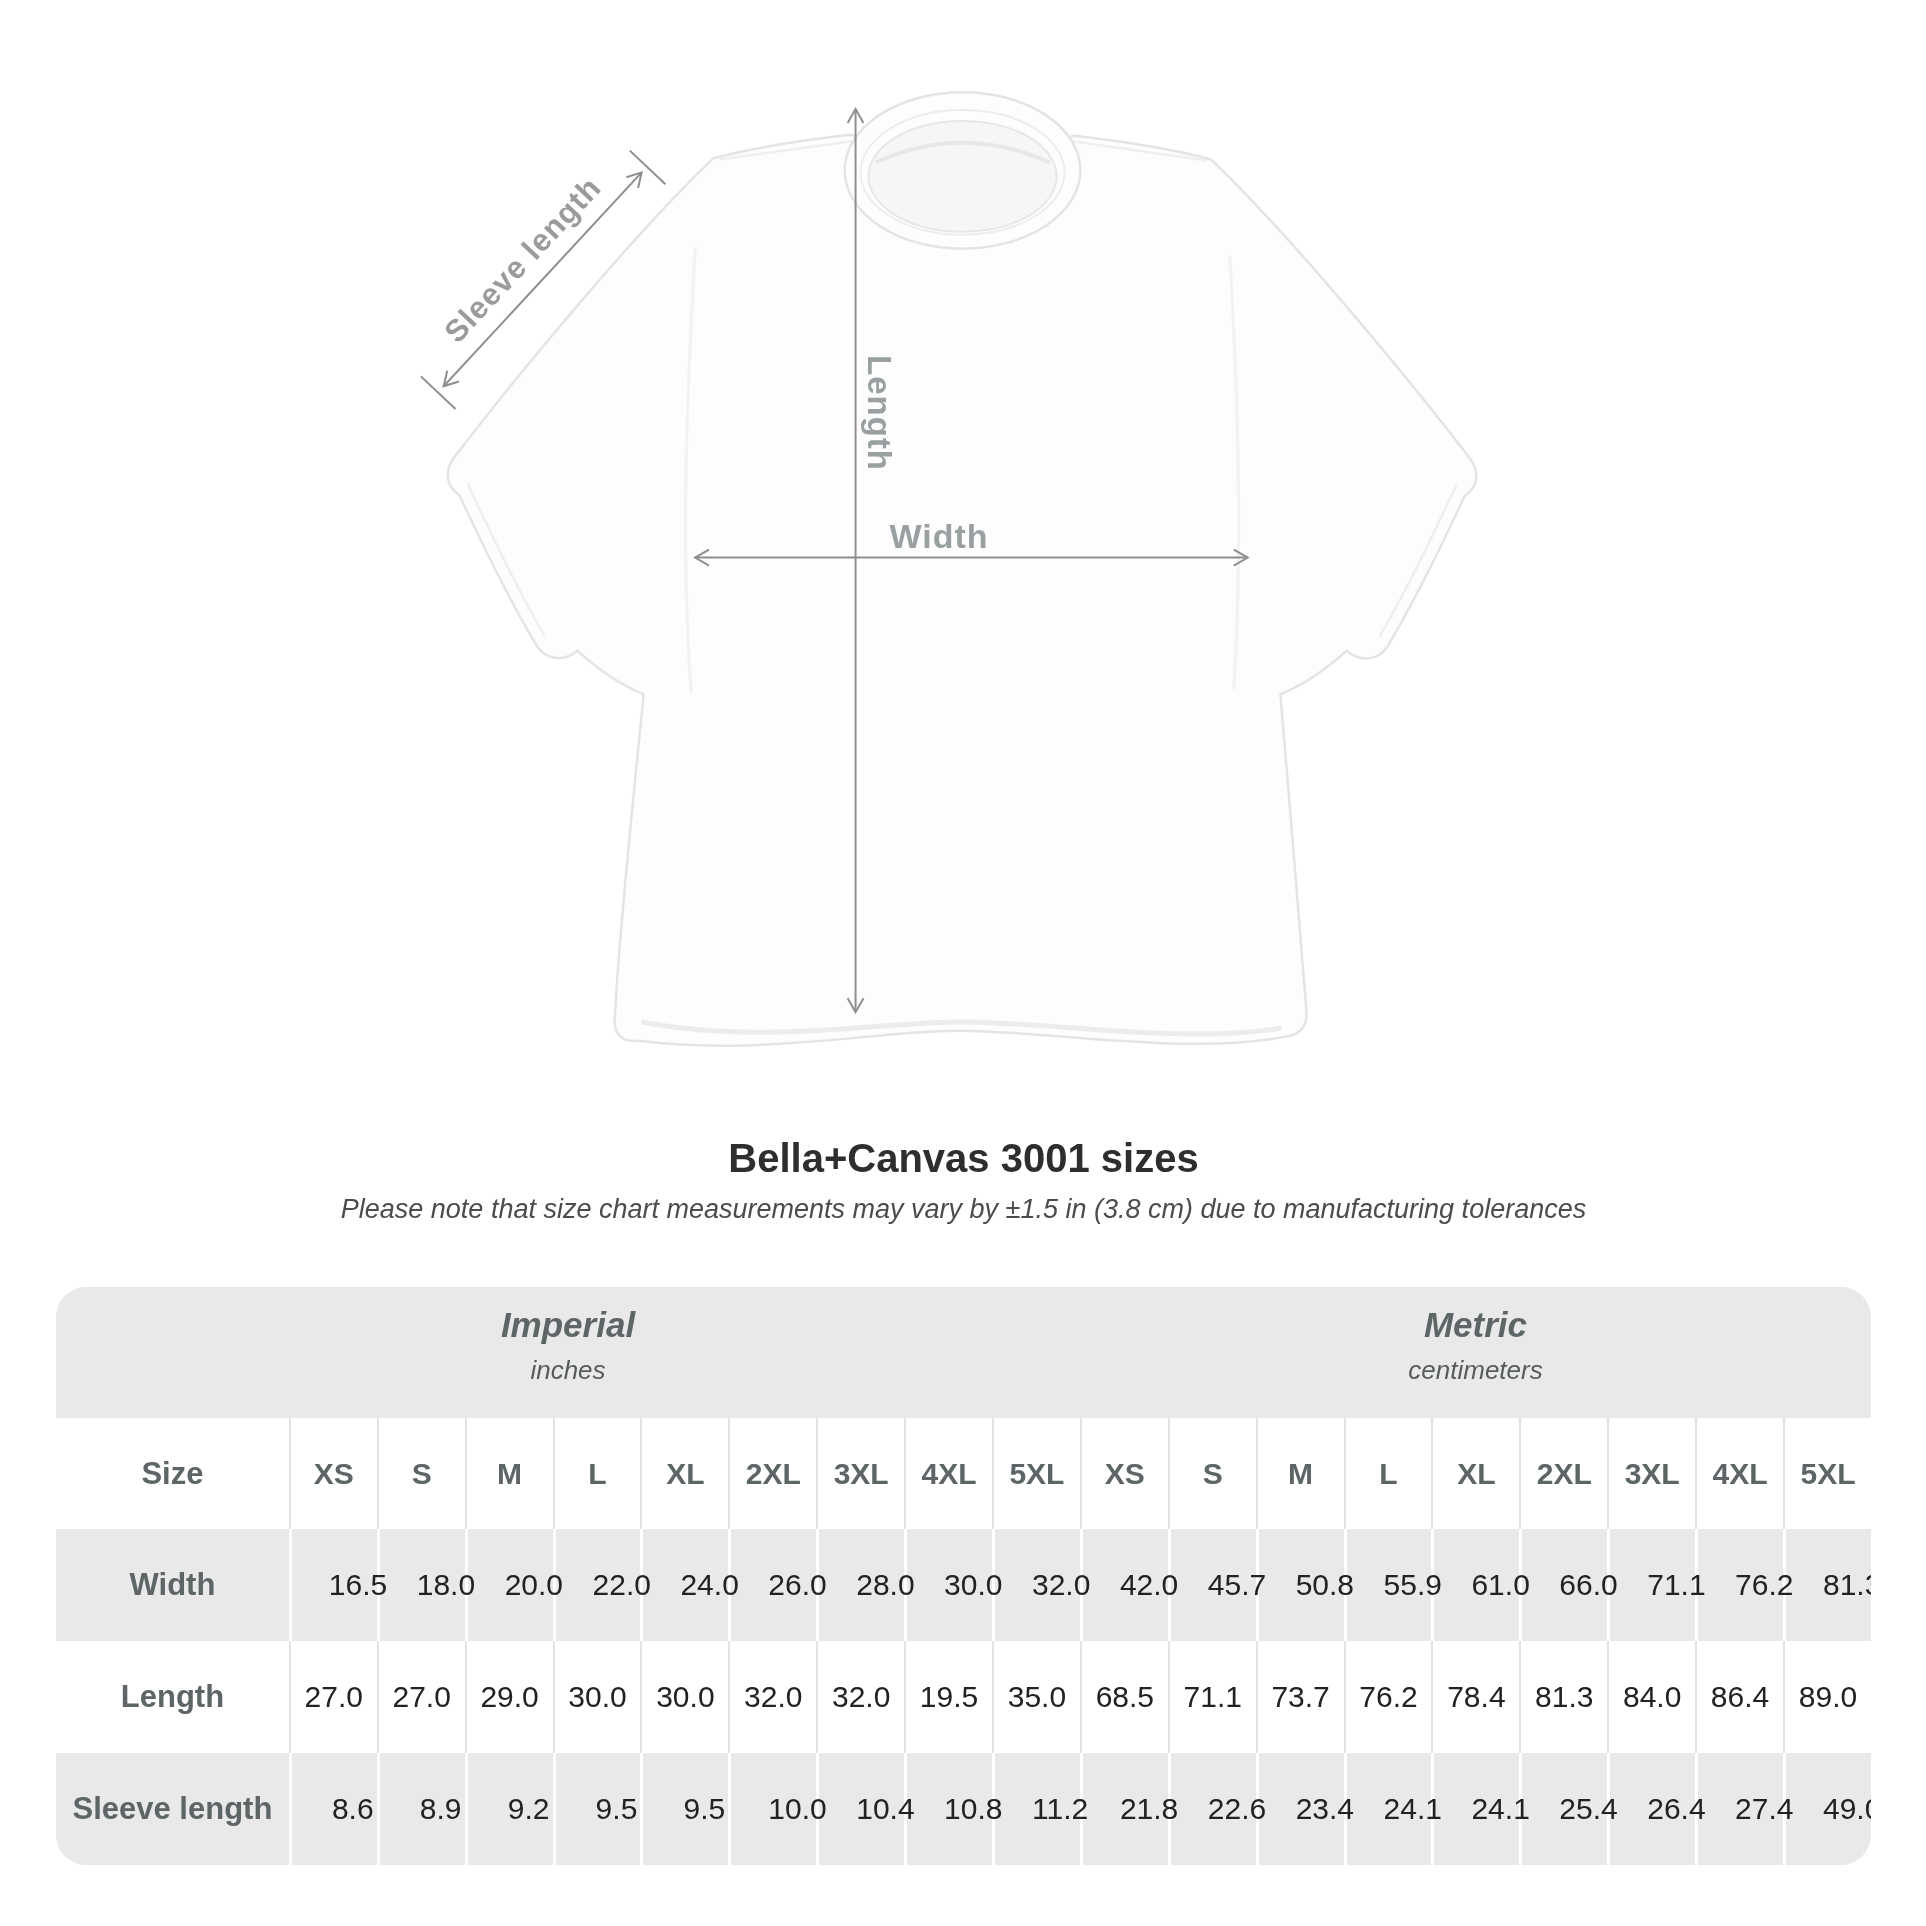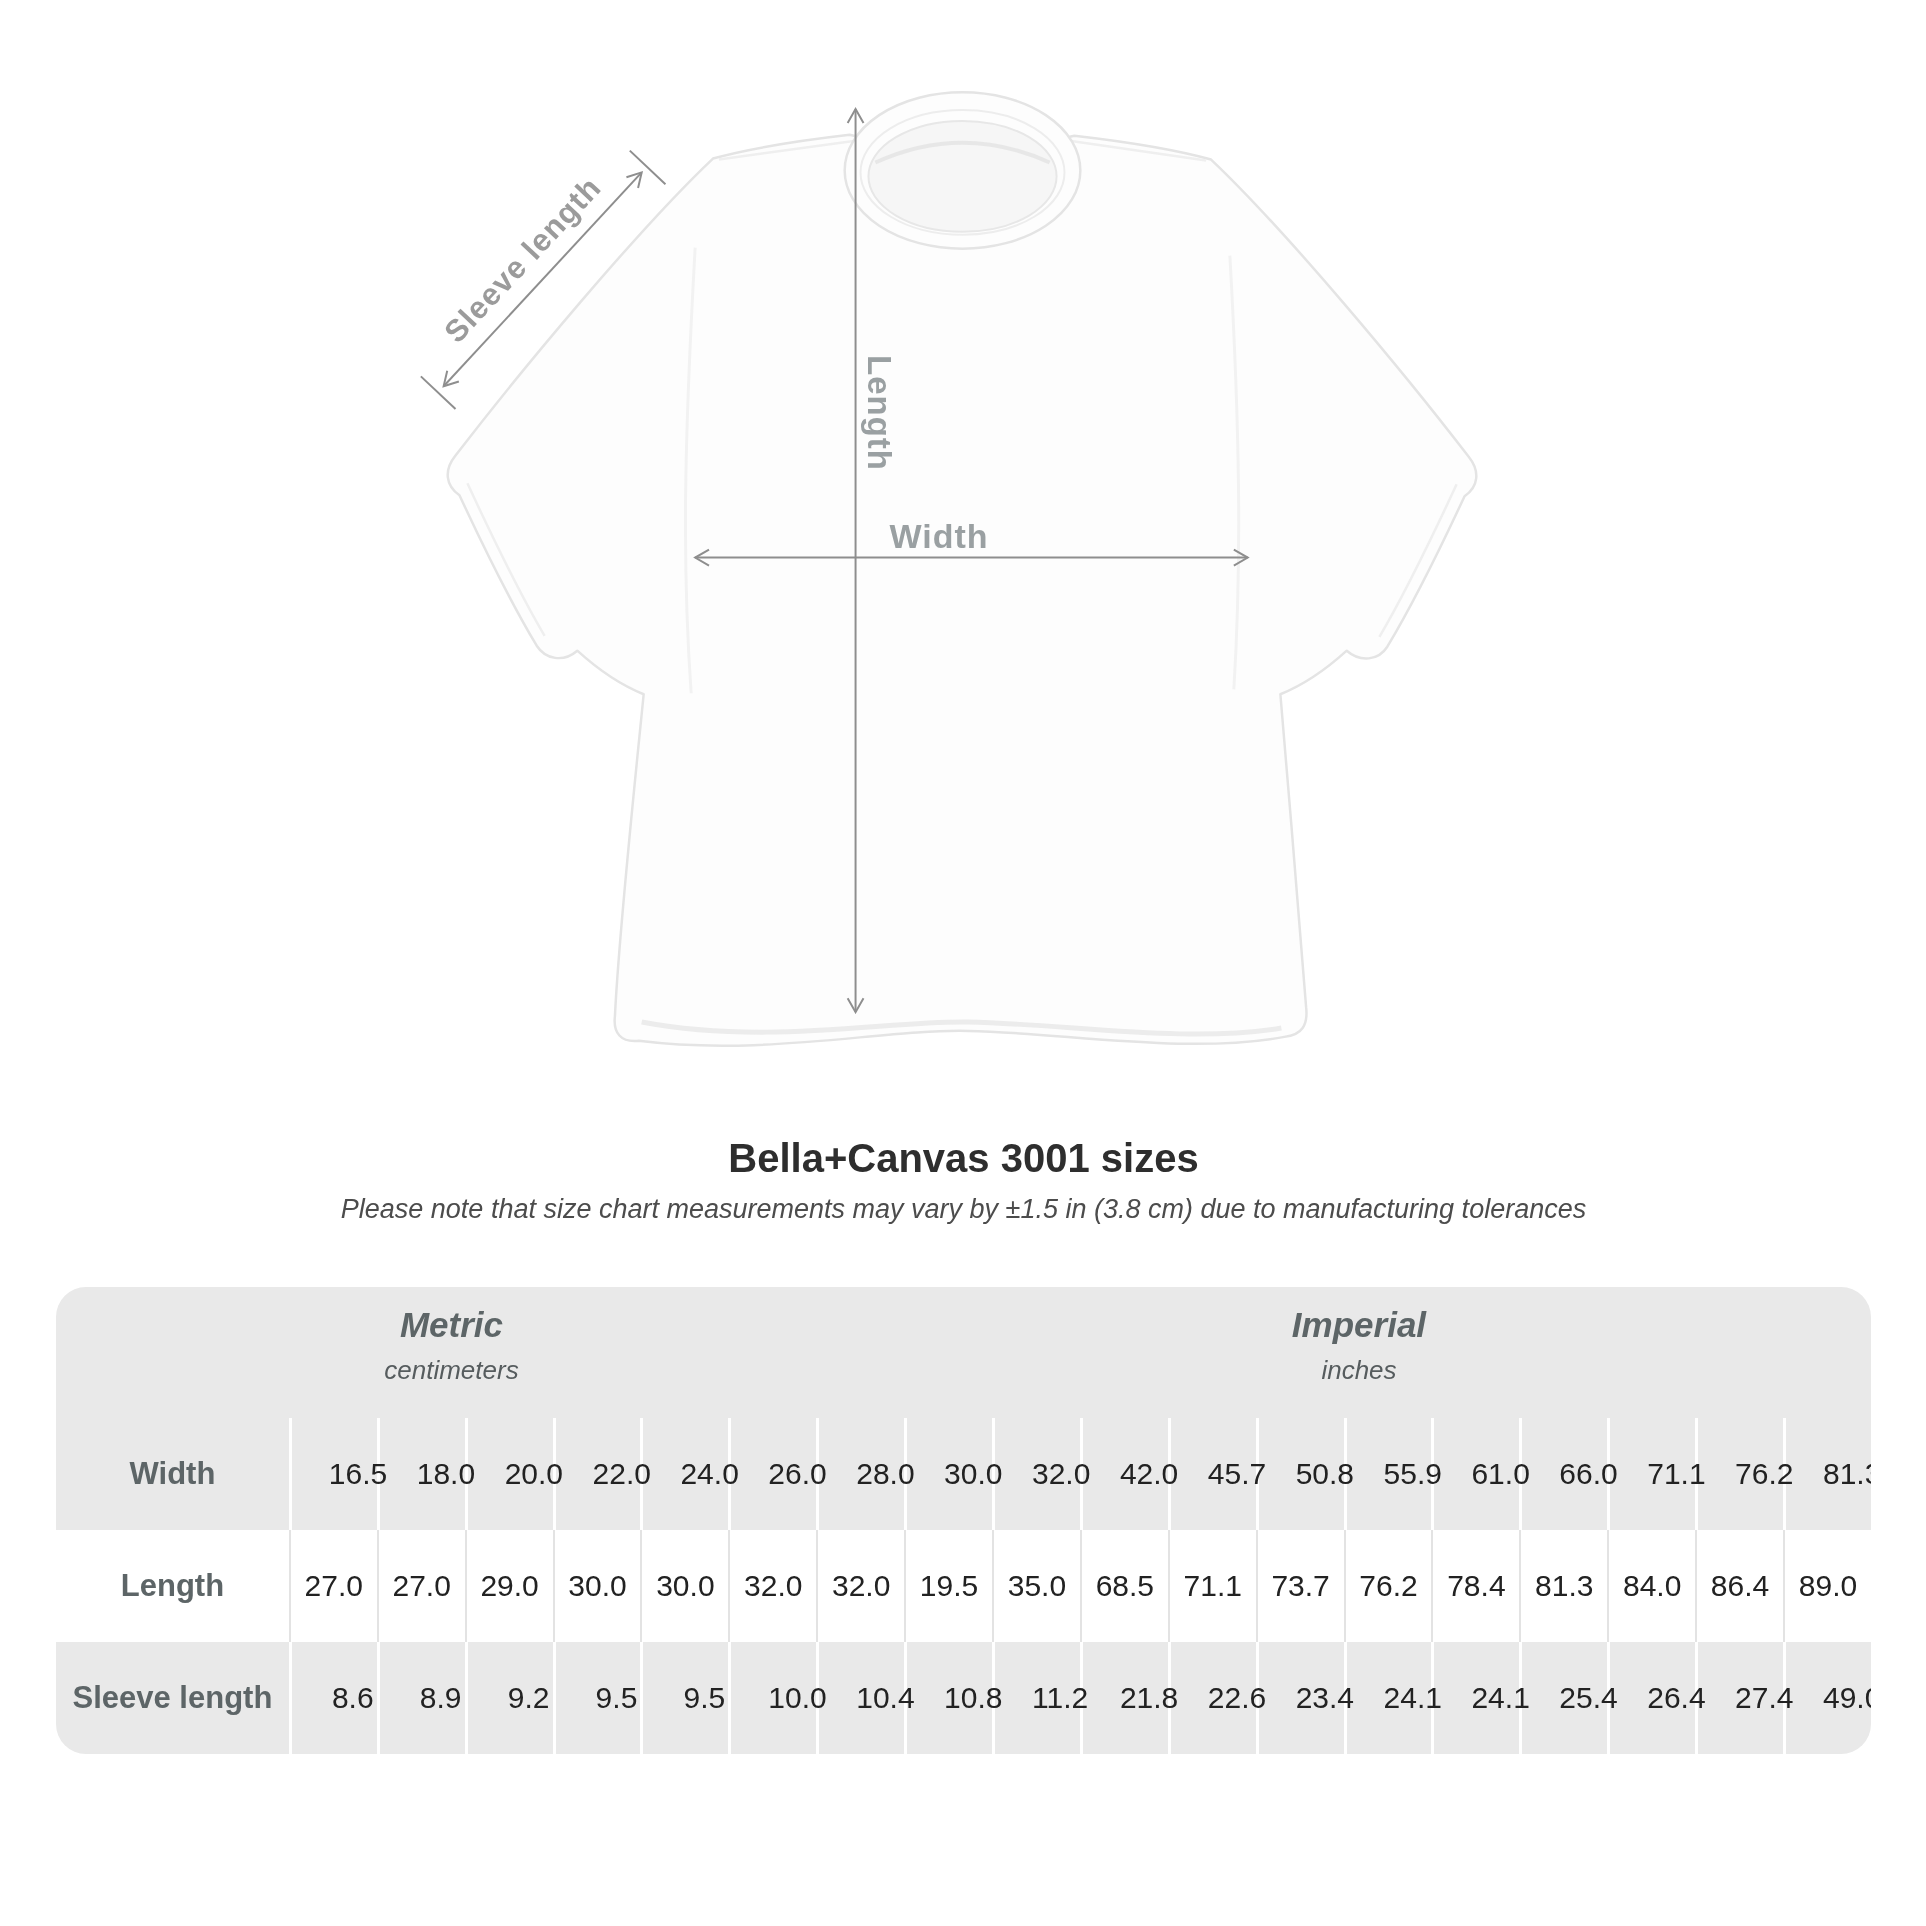--- a/index.html
+++ b/index.html
@@ -108,31 +108,52 @@
     <div class="dim-label lbl-sleeve">Sleeve length</div>
     <div class="dim-label lbl-length">Length</div>
     <div class="dim-label lbl-width">Width</div>
   </div>
 
   <h1 class="page-title">Bella+Canvas 3001 sizes</h1>
   <p class="tolerance-note">Please note that size chart measurements may vary by ±1.5 in (3.8 cm) due to manufacturing tolerances</p>
 
   <div class="table-card">
     <div class="units-band">
+      <div class="unit-group unit-left">
+        <div class="unit-name">Imperial</div>
+        <div class="unit-sub">inches</div>
+      </div>
       <div class="unit-group unit-right">
         <div class="unit-name">Metric</div>
         <div class="unit-sub">centimeters</div>
       </div>
-      <div class="unit-group unit-left">
-        <div class="unit-name">Imperial</div>
-        <div class="unit-sub">inches</div>
-      </div>
     </div>
     <table class="size-grid">
       <tbody>
+          <tr class="size-row">
+            <th class="row-label">Size</th>
+            <th>XS</th>
+            <th>S</th>
+            <th>M</th>
+            <th>L</th>
+            <th>XL</th>
+            <th>2XL</th>
+            <th>3XL</th>
+            <th>4XL</th>
+            <th>5XL</th>
+            <th>XS</th>
+            <th>S</th>
+            <th>M</th>
+            <th>L</th>
+            <th>XL</th>
+            <th>2XL</th>
+            <th>3XL</th>
+            <th>4XL</th>
+            <th>5XL</th>
+          </tr>
           <tr class="data-row gray">
             <th class="row-label">Width</th>
             <td>16.5</td>
             <td>18.0</td>
             <td>20.0</td>
             <td>22.0</td>
             <td>24.0</td>
             <td>26.0</td>
             <td>28.0</td>
             <td>30.0</td>

